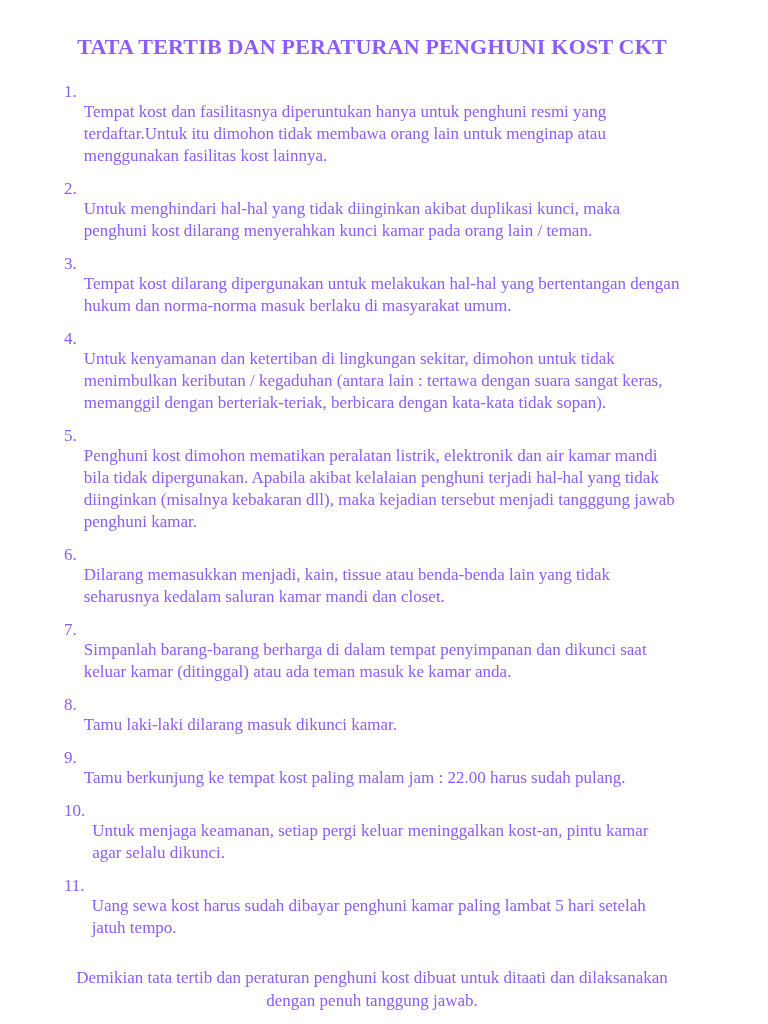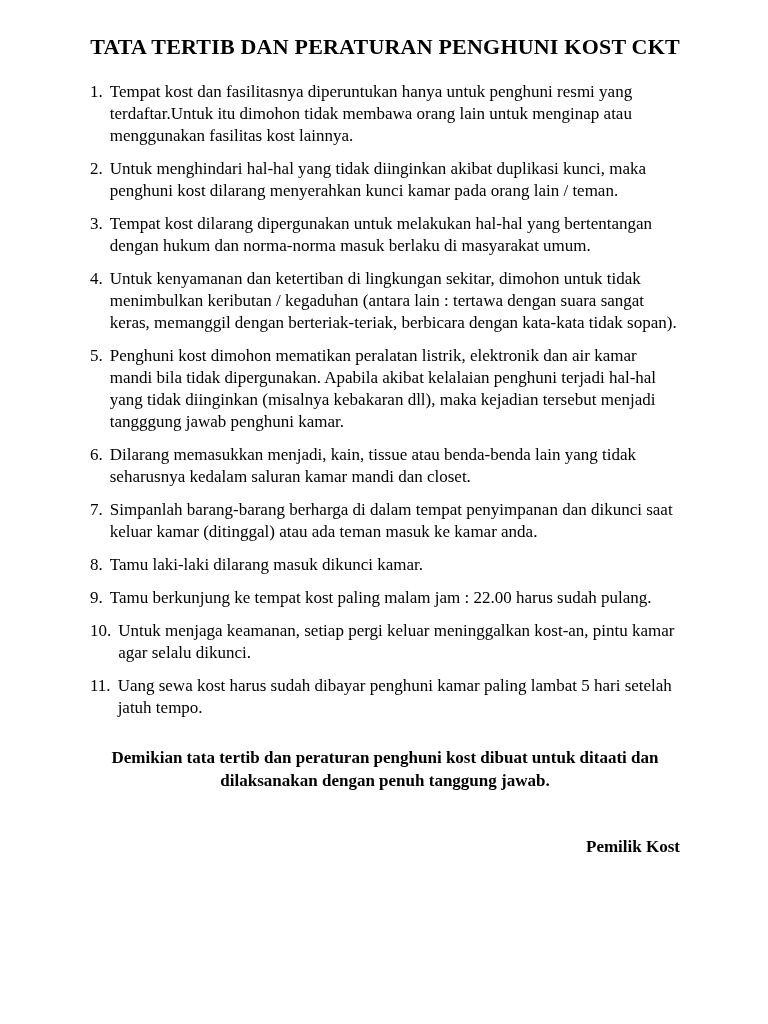--- a/index.html
+++ b/index.html
@@ -6,23 +6,23 @@
     margin: 0;
     padding: 0;
     background: #ffffff;
   }
   .page {
     position: relative;
     width: 768px;
     height: 1024px;
     box-sizing: border-box;
     background: #ffffff;
-    color: #000000;
+    color: #8b5cf6;
     font-family: "Liberation Serif", "DejaVu Serif", serif;
-    padding: 34px 88px 0 90px;
+    padding: 34px 88px 0 64px;
     overflow: hidden;
   }
   .doc-title {
     font-size: 22px;
     line-height: 26px;
     font-weight: bold;
     text-align: center;
     margin: 0 0 21px 0;
     letter-spacing: 0.2px;
   }
@@ -35,25 +35,26 @@
     font-size: 17px;
     line-height: 22px;
     margin-bottom: 11px;
   }
   .rule-num {
     white-space: nowrap;
     margin-right: 7px;
   }
   .rule-text {
     flex: 1;
+    margin-top: 20px;
   }
   .closing {
     font-size: 17px;
     line-height: 23px;
-    font-weight: bold;
+    font-weight: normal;
     text-align: center;
     margin: 27px 0 0 0;
   }
   .signature {
     margin-top: 44px;
     text-align: right;
     font-weight: bold;
     font-size: 17px;
   }
   .signature .sig-role {

